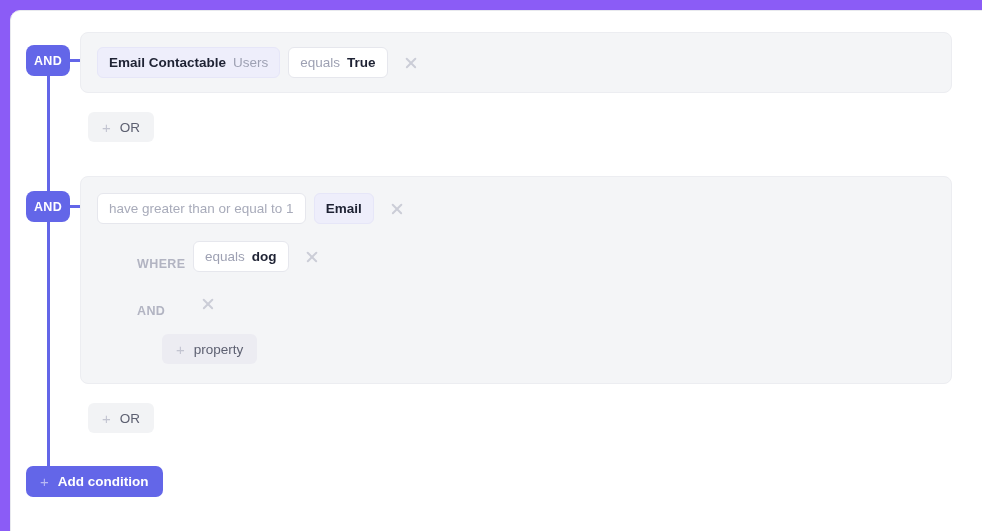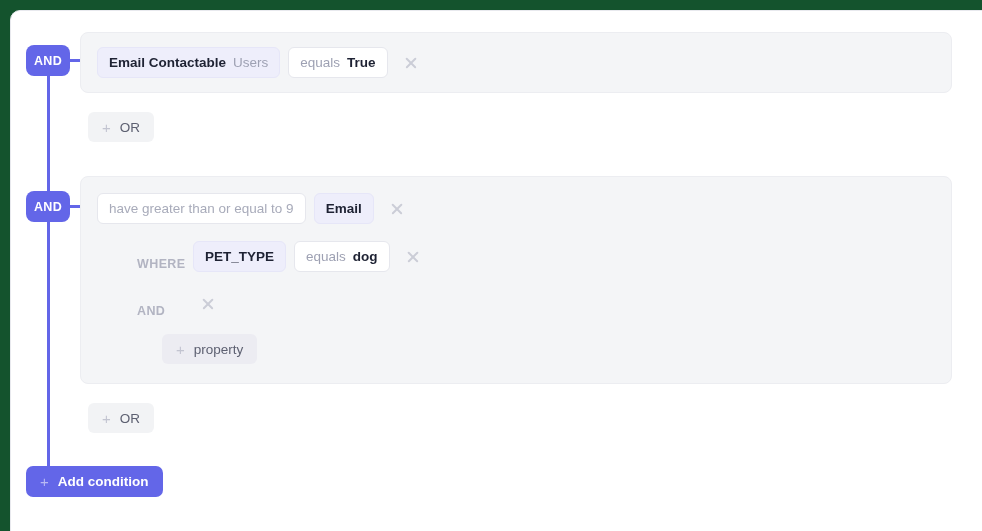--- a/index.html
+++ b/index.html
@@ -8,21 +8,21 @@
     width: 982px; height: 531px;
     background: #ffffff;
     font-family: "Liberation Sans", sans-serif;
     overflow: hidden;
   }
 
   #root {
     position: relative;
     width: 982px;
     height: 531px;
-    background: #14532d;
+    background: #8b5cf6;
   }
 
   
   .outer-card {
     position: absolute;
     left: 10px;
     top: 10px;
     width: 1120px;   
     height: 640px;
     background: #ffffff;
@@ -235,33 +235,30 @@
   </div>
 
   <div class="and-badge" style="left:26px; top:191px;">
     <span>AND</span>
   </div>
 
   <div class="panel" style="top:176px; height:208px; padding:16px;">
 
     <div class="cond-row" style="margin-bottom:17px;">
       <div class="chip chip-plain">
-        <span class="muted">have greater than or equal to 9</span>
+        <span class="muted">have greater than or equal to 1</span>
       </div>
       <div class="chip chip-accent">
         <span>Email</span>
       </div>
       <div class="x-btn"></div>
     </div>
 
     <div class="cond-row" style="margin-bottom:17px; padding-left:40px;">
       <span class="row-kw">WHERE</span>
-      <div class="chip chip-accent">
-        <span>PET_TYPE</span>
-      </div>
       <div class="chip chip-plain">
         <span class="op">equals</span>
         <span class="val">dog</span>
       </div>
       <div class="x-btn"></div>
     </div>
 
     <div class="cond-row" style="margin-bottom:16px; padding-left:40px;">
       <span class="row-kw">AND</span>
       <div class="x-btn"></div>

